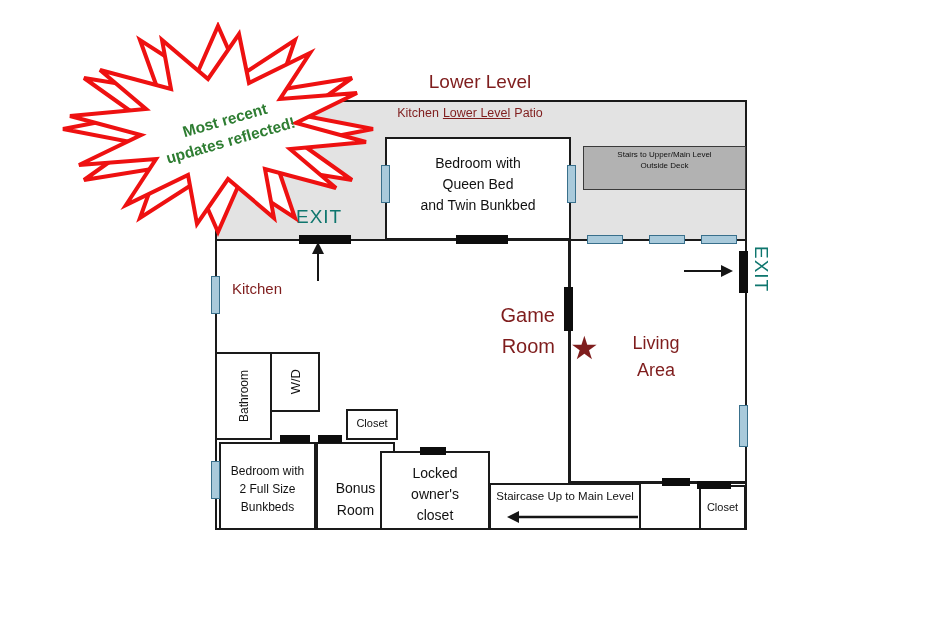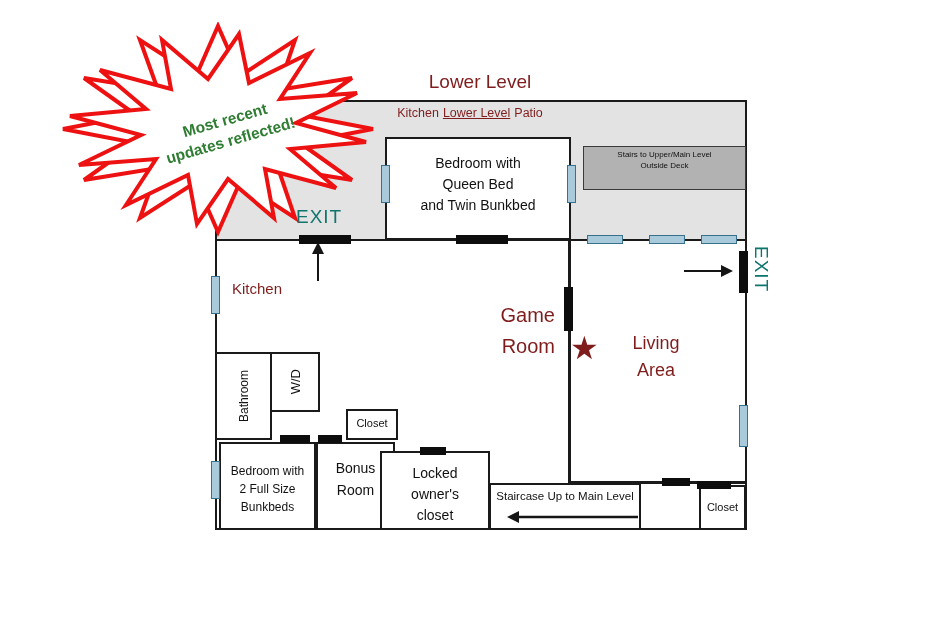--- a/index.html
+++ b/index.html
@@ -58,21 +58,21 @@
   #bathroom-box { left:215px; top:352px; width:57px; height:88px; z-index:5; display:flex; align-items:center; justify-content:center; }
   #bathroom-label { font-size:12px; }
   #wd-box { left:270px; top:352px; width:50px; height:60px; z-index:5; display:flex; align-items:center; justify-content:center; }
   #wd-label { font-size:13px; }
   #closet-mid-box { left:346px; top:409px; width:52px; height:31px; z-index:5; }
   #closet-mid-label { width:100%; padding-top:6px; font-size:11px; text-align:center; }
 
   #bedroom-bunk-box { left:219px; top:442px; width:97px; height:88px; z-index:5; }
   #bedroom-bunk-label { width:100%; padding-top:18px; font-size:12px; line-height:1.5; text-align:center; white-space:pre-line; }
   #bonus-room-box { left:316px; top:442px; width:79px; height:88px; z-index:5; }
-  #bonus-room-label { width:100%; padding-top:14px; font-size:14px; line-height:1.55; text-align:center; white-space:pre-line; }
+  #bonus-room-label { width:100%; padding-top:34px; font-size:14px; line-height:1.55; text-align:center; white-space:pre-line; }
   #owners-closet-box { left:380px; top:451px; width:110px; height:79px; z-index:5; }
   #owners-closet-label { width:100%; padding-top:10px; font-size:14px; line-height:1.5; text-align:center; white-space:pre-line; }
 
   #staircase-box { left:489px; top:483px; width:152px; height:47px; z-index:5; }
   #staircase-label { width:100%; padding-top:5px; font-size:11.5px; text-align:center; }
 
   #closet-right-box { left:699px; top:485px; width:47px; height:45px; z-index:5; }
   #closet-right-label { width:100%; padding-top:14px; font-size:11px; text-align:center; }
 
   

